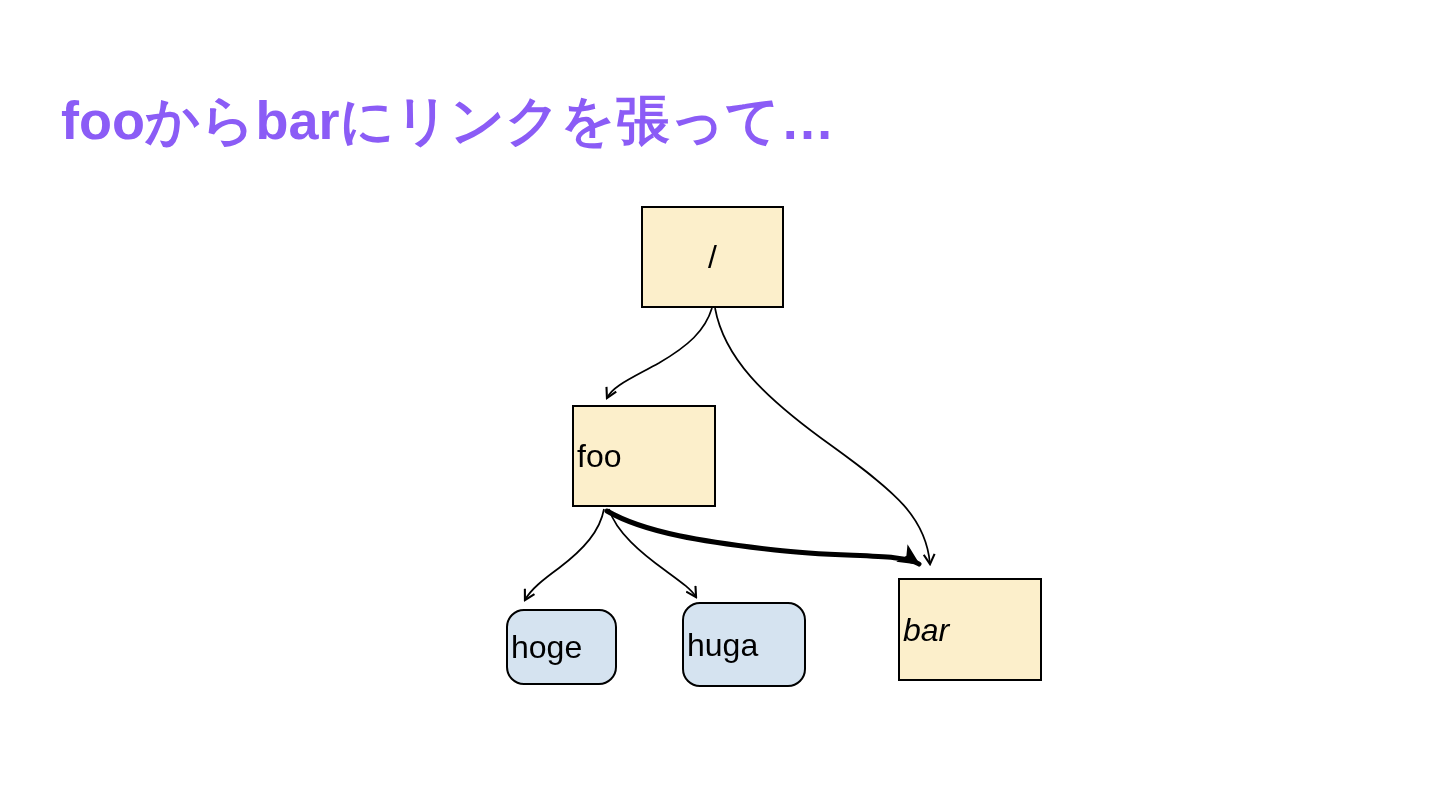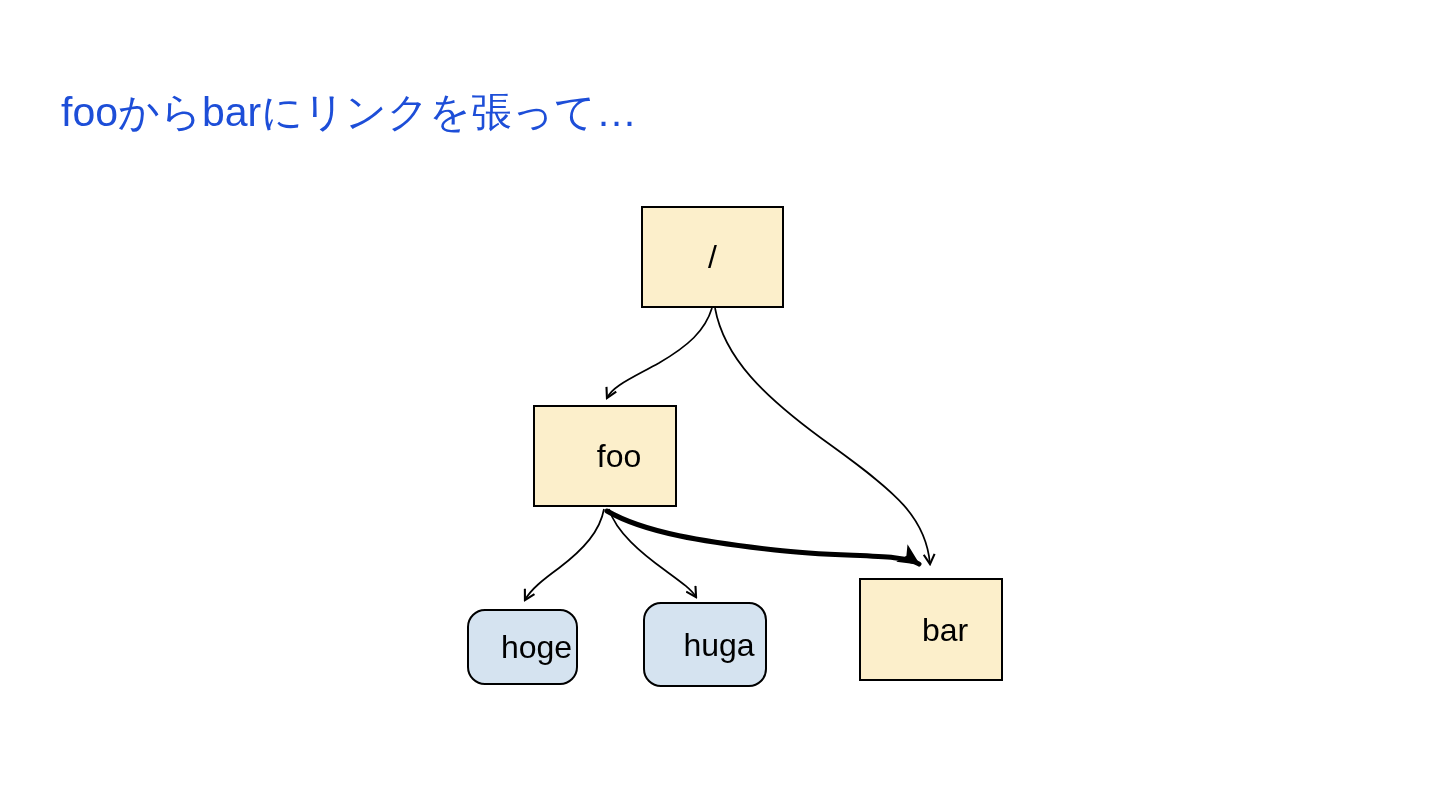--- a/index.html
+++ b/index.html
@@ -13,25 +13,25 @@
     height: 810px;
     background: #ffffff;
     overflow: hidden;
     font-family: "Liberation Sans", "DejaVu Sans", sans-serif;
     color: #000000;
   }
   .title {
     position: absolute;
     left: 61px;
     top: 89px;
-    font-size: 41px;
+    font-size: 54px;
     line-height: 1.15;
-    font-weight: 400;
+    font-weight: 700;
     white-space: nowrap;
-    color: #1d4ed8;
+    color: #8b5cf6;
   }
   .edges {
     position: absolute;
     left: 0;
     top: 0;
     width: 1440px;
     height: 810px;
     pointer-events: none;
   }
   .edge-thin {
@@ -53,27 +53,27 @@
     border: 2px solid #000000;
     display: flex;
     align-items: center;
     font-size: 32px;
     line-height: 1;
     color: #000000;
   }
   .fill-yellow { background: #fcefcb; }
   .fill-blue   { background: #d5e3f0; }
   .rounded     { border-radius: 18px; }
-  .pad-left    { justify-content: center; padding-left: 28px; }
+  .pad-left    { justify-content: flex-start; padding-left: 3px; margin-left: 39px; }
   .centered    { justify-content: center; }
   #node-root { left: 641px; top: 206px; width: 143px; height: 102px; }
   #node-foo  { left: 533px; top: 405px; width: 144px; height: 102px; }
   #node-hoge { left: 467px; top: 609px; width: 111px; height: 76px;  }
   #node-huga { left: 643px; top: 602px; width: 124px; height: 85px;  }
-  #node-bar  { left: 859px; top: 578px; width: 144px; height: 103px; }
+  #node-bar  { left: 859px; top: 578px; width: 144px; height: 103px; font-style: italic; }
 </style>
 </head>
 <body>
 
 <div class="slide">
 
   <div class="title">fooからbarにリンクを張って…</div>
 
   <svg class="edges" viewBox="0 0 1440 810" xmlns="http://www.w3.org/2000/svg">
     <defs>

